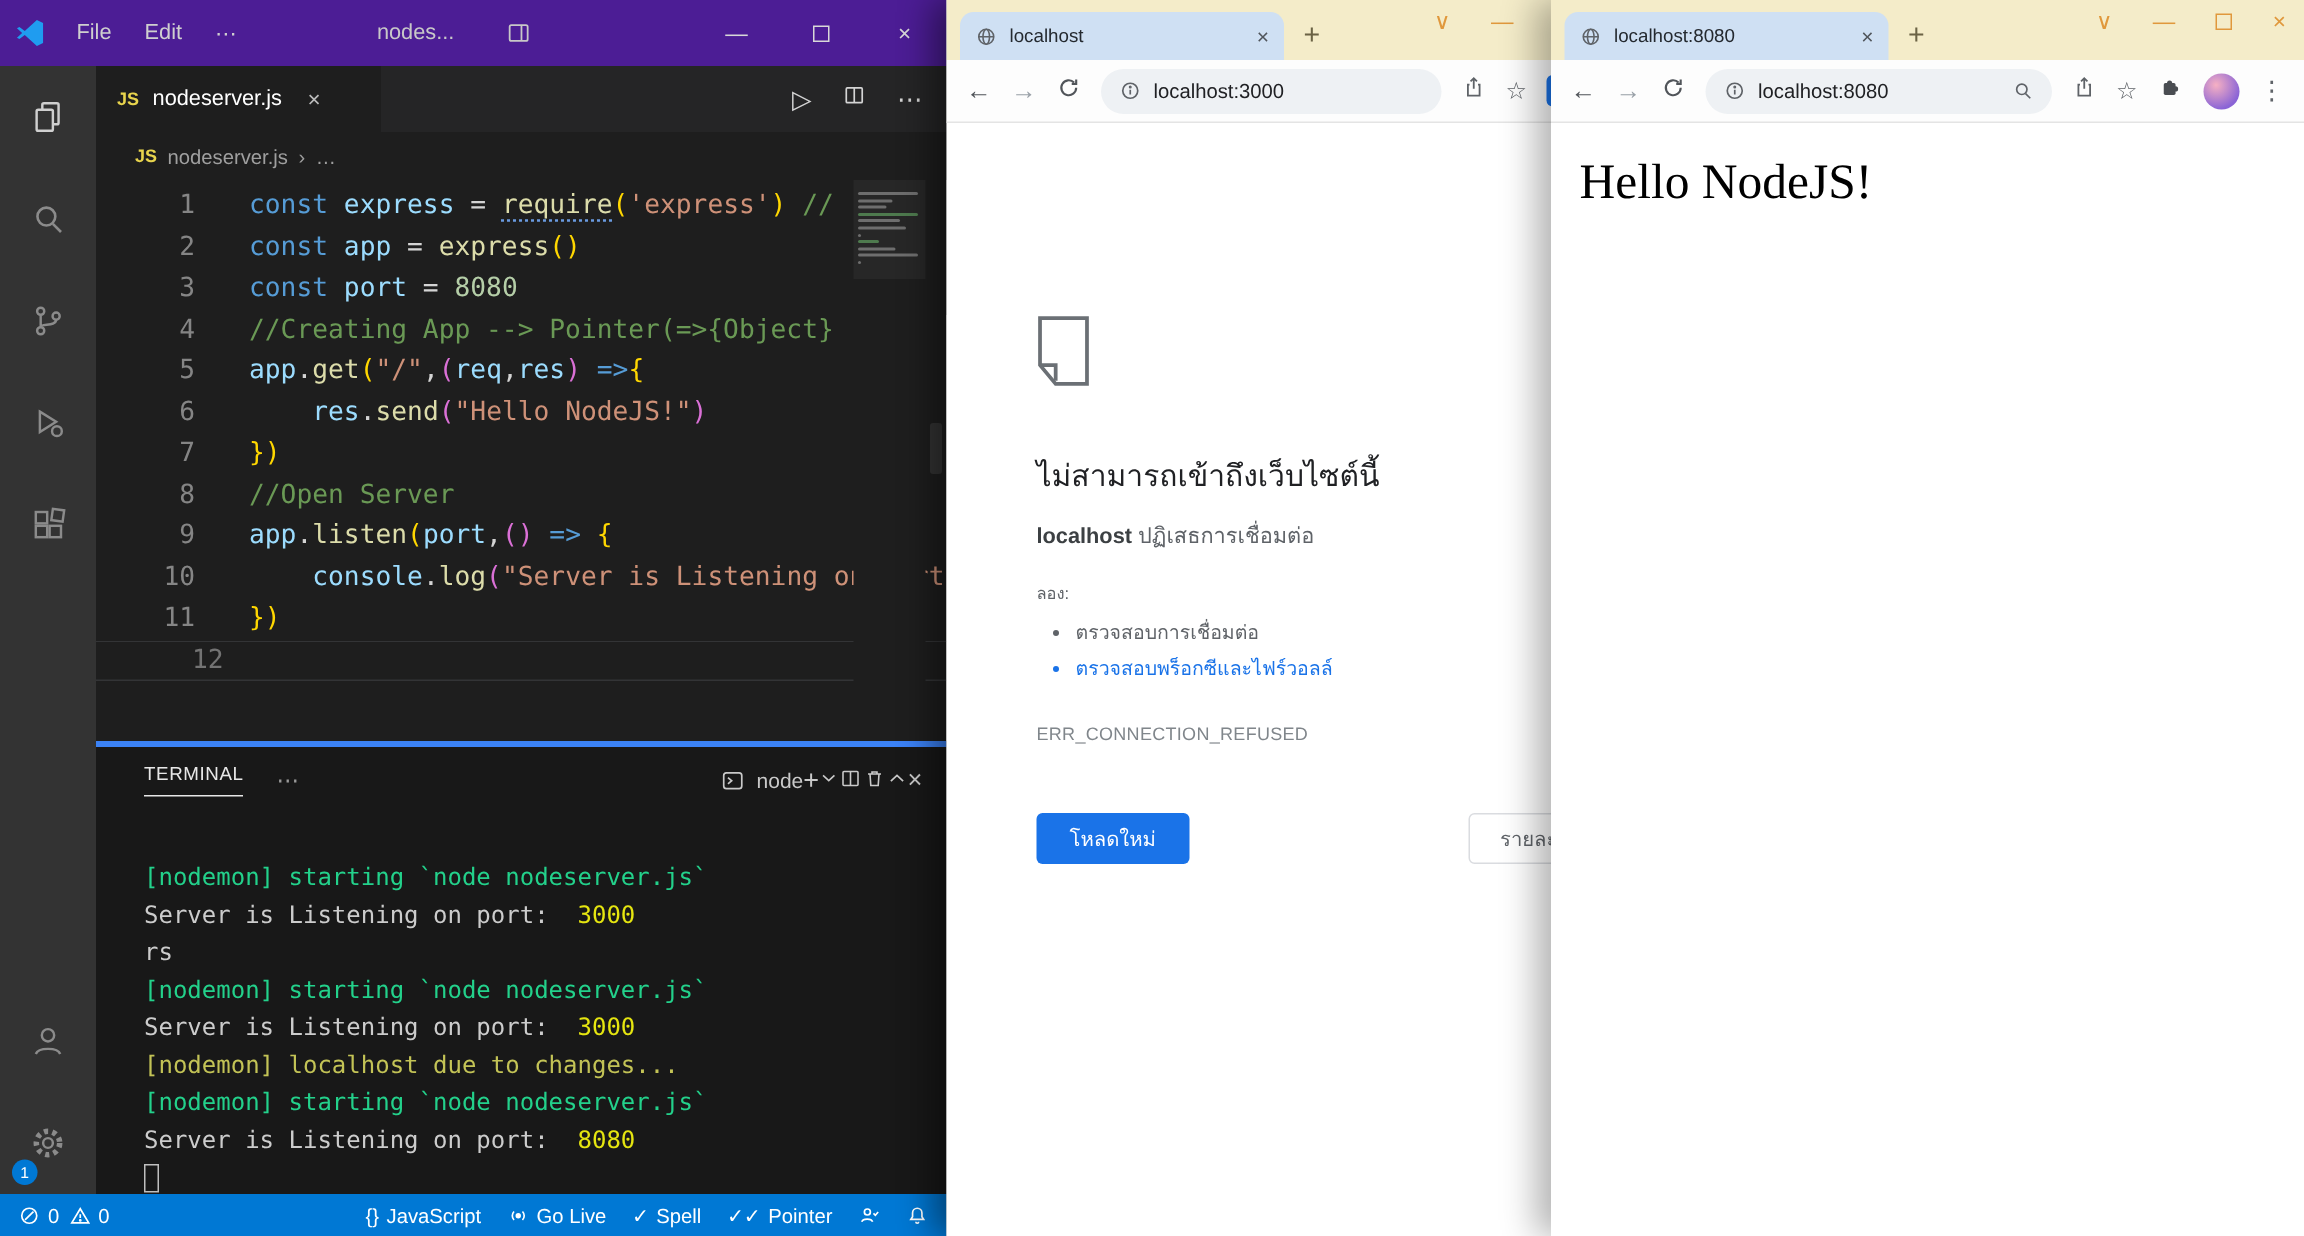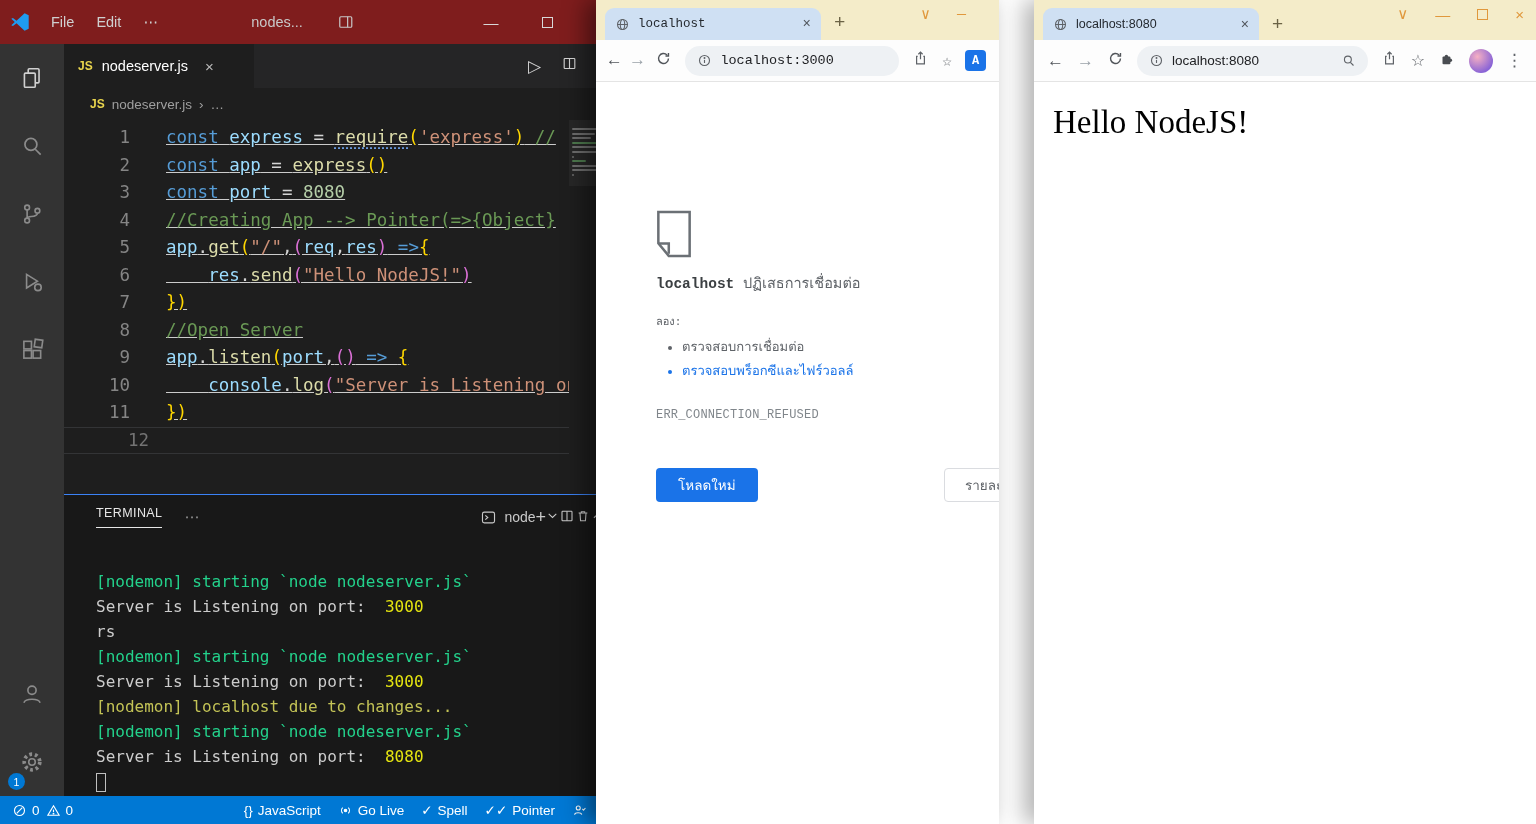--- a/index.html
+++ b/index.html
@@ -2,21 +2,21 @@
 <html><head>
 <meta charset="utf-8">
 <style>
   html,body{margin:0;padding:0;background:#000;}
   *{box-sizing:border-box;}
   .screen{position:relative;width:1536px;height:824px;overflow:hidden;background:#fff;
           font-family:"Liberation Sans",sans-serif;}
 
   
   .vscode{position:absolute;left:0;top:0;width:631px;height:824px;background:#1e1e1e;color:#ccc;}
-  .titlebar{height:44px;background:#7f1d1d;display:flex;align-items:center;font-size:14.5px;color:#cfcfcf;text-align:center;}
+  .titlebar{height:44px;background:#4c1d95;display:flex;align-items:center;font-size:14.5px;color:#cfcfcf;text-align:center;}
   .vs-logo{width:40px;display:flex;justify-content:center;}
   .menu{padding:0 11px;cursor:default;}
   .tb-center{position:absolute;left:50%;transform:translateX(-62%);display:flex;align-items:center;gap:34px;color:#c8c8c8;}
   .tb-controls{margin-left:auto;display:flex;}
   .wc{width:56px;height:44px;display:flex;align-items:center;justify-content:center;font-size:15px;color:#d8d8d8;}
   .sq{width:11px;height:11px;border:1.3px solid #d8d8d8;display:inline-block;}
   .layout-ic svg,.titlebar svg{display:block;}
 
   .activitybar{position:absolute;left:0;top:44px;width:64px;bottom:28px;background:#333333;
                display:flex;flex-direction:column;align-items:center;}
@@ -33,50 +33,50 @@
   .tab-close{color:#bbb;font-size:15px;margin-left:8px;}
   .tab-actions{margin-left:auto;display:flex;align-items:center;gap:20px;padding-right:16px;color:#d4d4d4;font-size:17px;}
   .breadcrumb{height:32px;display:flex;align-items:center;gap:7px;padding-left:26px;font-size:13.5px;color:#9f9f9f;background:#1e1e1e;}
 
   .code-area{position:relative;flex:1;overflow:hidden;font-family:"DejaVu Sans Mono",monospace;
              font-size:17.5px;line-height:27.5px;padding-top:4px;}
   .code-line{display:flex;white-space:pre;}
   .code-line.current{box-shadow:inset 0 1px 0 #333436, inset 0 -1px 0 #333436;}
   .ln{width:66px;flex:none;text-align:right;color:#858585;}
   .current .ln{color:#737373;margin-left:19px;}
-  .codetxt{padding-left:36px;text-decoration:underline;}
+  .codetxt{padding-left:36px;}
   .tk-kw{color:#569cd6}.tk-v{color:#9cdcfe}.tk-f{color:#dcdcaa}
   .tk-fd{color:#dcdcaa;text-decoration:underline dotted #6a9ae0;text-underline-offset:5px;}
   .tk-s{color:#ce9178}.tk-nu{color:#b5cea8}.tk-c{color:#6a9955}.tk-o{color:#d4d4d4}
   .tk-b{color:#ffd700}.tk-b2{color:#da70d6}
   .minimap{position:absolute;top:0;right:14px;width:48px;height:100%;background:#1e1e1e;}
   .mm-slider{position:absolute;left:0;right:0;top:0;height:66px;background:rgba(130,130,130,.10);}
   .mm-line{position:absolute;left:3px;height:2px;border-radius:1px;}
   .vscrollbar{position:absolute;top:0;right:0;width:14px;height:100%;}
   .vthumb{position:absolute;top:162px;left:3px;width:8px;height:34px;background:#4d4d4d;opacity:.45;border-radius:2px;}
 
-  .panel{height:302px;background:#181818;border-top:1px solid #3b82f6;display:flex;flex-direction:column;}
+  .panel{height:302px;background:#181818;border-top:4px solid #3b82f6;display:flex;flex-direction:column;}
   .panel-header{height:44px;display:flex;align-items:center;padding:0 16px 0 32px;font-size:12.5px;color:#cfcfcf;}
   .panel-tab{letter-spacing:.4px;padding-bottom:7px;border-bottom:1px solid #e7e7e7;color:#e7e7e7;}
   .panel-more{margin-left:22px;font-size:15px;color:#9a9a9a;}
   .panel-right{margin-left:auto;display:flex;align-items:center;gap:0;color:#c9c9c9;font-size:14px;}
   .shell-group{display:flex;align-items:center;gap:7px;}
   .term-body{flex:1;padding:30px 0 0 32px;font-family:"DejaVu Sans Mono",monospace;font-size:16px;line-height:25px;overflow:hidden;}
   .t-line{white-space:pre;}
   .t-g{color:#23d18b}.t-w{color:#cccccc}.t-y{color:#e5e510}.t-yg{color:#c3c356}
   .t-cursor{display:inline-block;width:10px;height:19px;border:1px solid #bfbfbf;vertical-align:middle;}
 
   .statusbar{position:absolute;left:0;bottom:0;width:631px;height:28px;background:#0078d4;color:#fff;
              display:flex;align-items:center;font-size:13.5px;padding:0 12px;gap:6px;}
   .sb-item{display:flex;align-items:center;gap:5px;}
   .sb-right{margin-left:auto;display:flex;align-items:center;gap:17px;}
 
   
   .chrome{position:absolute;top:0;height:824px;background:#fff;overflow:hidden;}
-  .cw-left{left:596px;width:403px;box-shadow:-10px 0 22px rgba(0,0,0,.45);font-family:Liberation Mono, monospace;}
+  .cw-left{left:631px;width:434px;box-shadow:-10px 0 22px rgba(0,0,0,.45);}
   .cw-right{left:1034px;width:502px;box-shadow:-10px 0 22px rgba(0,0,0,.30);}
   .tabstrip{height:40px;background:#f4ecc9;display:flex;align-items:flex-end;padding-left:9px;position:relative;}
   .btab{height:32px;background:#cfe0f3;border-radius:9px 9px 0 0;display:flex;align-items:center;gap:8px;
         padding:0 10px;font-size:12.5px;color:#24292f;width:216px;}
   .btab .ttl{flex:1;overflow:hidden;white-space:nowrap;}
   .btab .x{color:#50555b;font-size:14px;}
   .newtab{margin:0 0 7px 13px;color:#6b6345;font-size:19px;line-height:1;}
   .win-controls{position:absolute;top:5px;display:flex;align-items:center;gap:27px;color:#e0983c;font-size:15px;}
   .wcl{left:325px;}
   .wcr{right:12px;}
@@ -411,20 +411,21 @@
       </span>
       <span class="star">☆</span>
       <span class="translate">A</span>
     </div>
     <div class="bcontent">
       <div class="err">
         <svg class="err-icon" width="36" height="48" viewBox="0 0 34 46" fill="none" stroke="#6b7075" stroke-width="2.4">
             <path d="M2 2h30v42H12L2 32z"></path>
             <path d="M2 32h10v10"></path>
           </svg>
+        <h1>ไม่สามารถเข้าถึงเว็บไซต์นี้</h1>
         <div class="msg">
           <b>localhost</b><span> ปฏิเสธการเชื่อมต่อ</span>
         </div>
         <div class="try">ลอง:</div>
         <ul>
             <li>ตรวจสอบการเชื่อมต่อ</li>
             <li class="link">ตรวจสอบพร็อกซีและไฟร์วอลล์</li>
           </ul>
         <div class="code">ERR_CONNECTION_REFUSED</div>
         <div class="btn-row">

